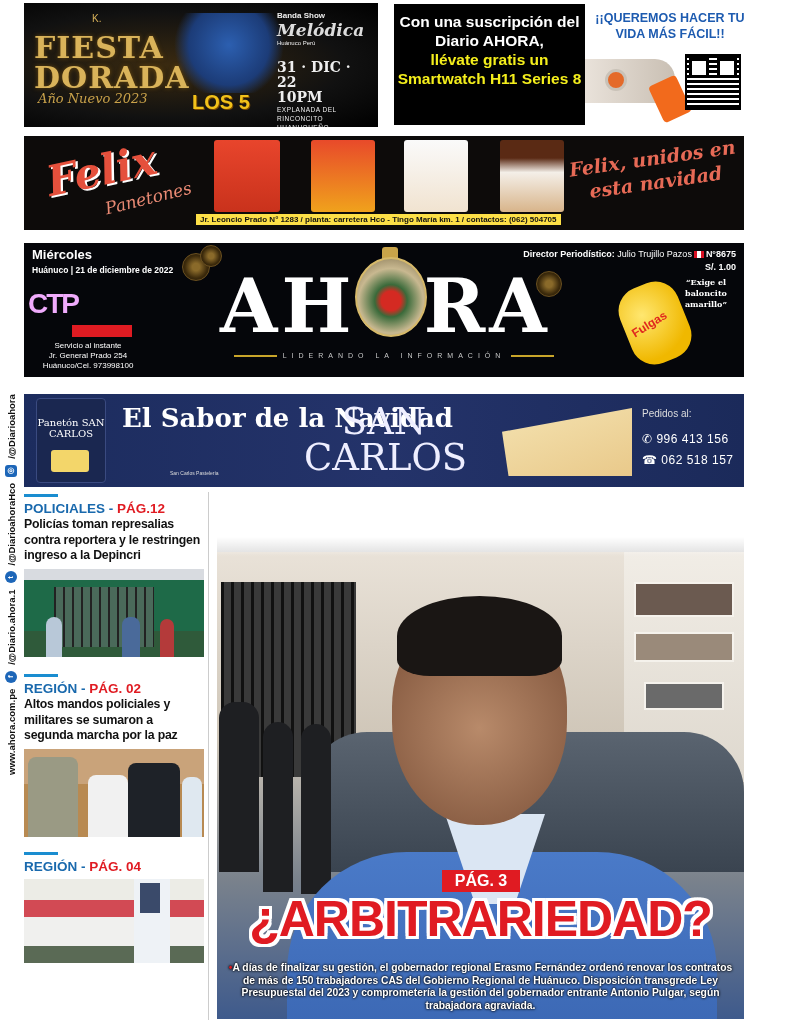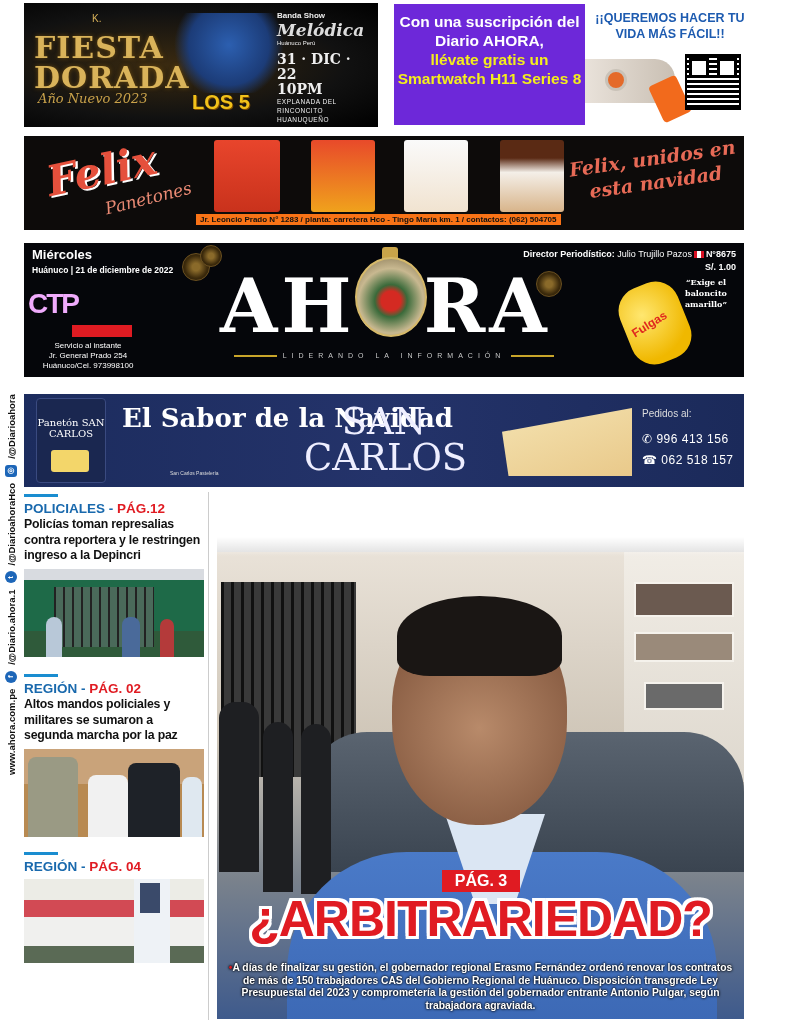--- a/index.html
+++ b/index.html
@@ -9,41 +9,41 @@
 .ad-fiesta{left:24px;top:3px;width:354px;height:124px;background:radial-gradient(ellipse at 40% 50%,#3a2a10 0%,#111 60%,#000 100%);overflow:hidden}
 .ad-fiesta .t1{position:absolute;left:10px;top:30px;font-family:"DejaVu Serif",serif;font-weight:bold;font-size:30px;color:#d9b35a;letter-spacing:1px;line-height:30px;text-shadow:0 0 4px #6b4b10}
 .ad-fiesta .t2{position:absolute;left:14px;top:88px;font-family:"DejaVu Serif",serif;font-style:italic;font-size:13px;color:#c9a24a}
 .ad-fiesta .k{position:absolute;left:68px;top:10px;color:#d9b35a;font-size:10px}
 .ad-fiesta .band{position:absolute;left:150px;top:10px;width:110px;height:80px;background:radial-gradient(circle at 50% 40%,#2c5fb0 0%,#1c3c78 55%,transparent 75%)}
 .ad-fiesta .los5{position:absolute;left:168px;top:88px;font-weight:bold;font-size:20px;color:#f2c21a;text-shadow:1px 1px 0 #7a4a00}
 .ad-fiesta .r{position:absolute;right:6px;top:8px;width:95px;text-align:left;color:#eee}
 .ad-fiesta .r .a{font-size:8px;font-weight:bold}
 .ad-fiesta .r .b{font-family:"DejaVu Serif",serif;font-style:italic;font-size:17px;font-weight:bold;color:#ddd}
 .ad-fiesta .r .c{font-size:6px}
-.ad-fiesta .r .d{font-family:"DejaVu Serif",serif;font-weight:bold;font-size:14px;margin-top:6px;line-height:15px}
+.ad-fiesta .r .d{font-family:"DejaVu Serif",serif;font-weight:bold;font-size:14px;margin-top:14px;line-height:15px}
 .ad-fiesta .r .e{font-size:6.5px;letter-spacing:.5px;line-height:9px}
 
-.ad-sub{left:394px;top:4px;width:191px;height:121px;background:#6d28d9;color:#fff;text-align:center;font-weight:bold;font-size:15.5px;line-height:19px;padding-top:8px}
+.ad-sub{left:394px;top:4px;width:191px;height:121px;background:#000000;color:#fff;text-align:center;font-weight:bold;font-size:15.5px;line-height:19px;padding-top:8px}
 .ad-sub .y{color:#f4ee1c}
 .ad-sub-r{left:585px;top:4px;width:160px;height:121px}
 .ad-sub-r .q{position:absolute;left:10px;top:6px;width:150px;text-align:center;color:#1d5bb0;font-weight:bold;font-size:12.5px;line-height:16px}
 .watch{position:absolute;left:0;top:55px;width:90px;height:44px;background:linear-gradient(90deg,#e9e2da,#c9bfb3);border-radius:0 20px 20px 0}
 .watch .crown{position:absolute;left:20px;top:10px;width:22px;height:22px;border-radius:50%;background:#e46a2a;border:3px solid #c9c2b8}
 .watch .strap{position:absolute;left:70px;top:20px;width:30px;height:40px;background:#f26a1c;transform:rotate(-25deg);border-radius:4px}
 .qr{position:absolute;left:100px;top:50px;width:56px;height:56px;background:
 repeating-linear-gradient(0deg,#000 0 3px,#fff 3px 5px),#fff;border:2px solid #000}
 .qr:before,.qr:after{content:"";position:absolute;width:14px;height:14px;border:3px solid #000;background:#fff}
 .qr:before{left:2px;top:2px}.qr:after{right:2px;top:2px}
 
 .ad-felix{left:24px;top:136px;width:720px;height:94px;background:#0d0b0a;overflow:hidden}
 .ad-felix .fel{position:absolute;left:22px;top:10px;font-family:"DejaVu Serif",serif;font-style:italic;font-weight:bold;font-size:42px;color:#e5503c;transform:rotate(-12deg);text-shadow:2px 2px 0 #fff}
 .ad-felix .pan{position:absolute;left:80px;top:52px;font-family:"DejaVu Serif",serif;font-style:italic;font-size:17px;color:#e98a74;transform:rotate(-14deg)}
 .ad-felix .prod{position:absolute;top:4px;height:72px;border-radius:3px}
 .ad-felix .slogan{position:absolute;left:540px;top:10px;width:180px;font-family:"DejaVu Serif",serif;font-style:italic;font-weight:bold;font-size:19px;color:#e76a56;line-height:24px;text-align:center;transform:rotate(-8deg)}
-.ad-felix .addr{position:absolute;left:172px;top:78px;background:#f97316;color:#111;font-size:8px;font-weight:bold;padding:1px 4px}
+.ad-felix .addr{position:absolute;left:172px;top:78px;background:#fde047;color:#111;font-size:8px;font-weight:bold;padding:1px 4px}
 
 .mast{left:24px;top:243px;width:720px;height:134px;background:#05060a;overflow:hidden}
 .mast .day{position:absolute;left:8px;top:4px;color:#fff;font-weight:bold;font-size:13px}
 .mast .date{position:absolute;left:8px;top:22px;color:#fff;font-weight:bold;font-size:8.5px}
 .ctp{position:absolute;left:4px;top:40px;color:#f0abfc;font-weight:bold;font-size:28px;letter-spacing:-2px;line-height:42px}
 .ctp-bar{position:absolute;left:48px;top:82px;width:60px;height:12px;background:#e01b22}
 .mast .serv{position:absolute;left:8px;top:98px;width:112px;text-align:center;color:#fff;font-size:8px;line-height:10px}
 .logo{position:absolute;left:196px;top:26px;color:#fff;font-family:"DejaVu Serif",serif;font-weight:bold;font-size:74px;letter-spacing:4px;line-height:74px}
 .orn{position:absolute;left:331px;top:14px;width:72px;height:80px;border-radius:50%;background:radial-gradient(circle at 50% 55%,#d42a22 0 18%,#3a6a3a 30%,#c8b890 60%,#7a6a48 100%);border:2px solid #d6b96a}
 .orn-cap{position:absolute;left:358px;top:4px;width:16px;height:14px;background:#c9a44a;border-radius:3px}

